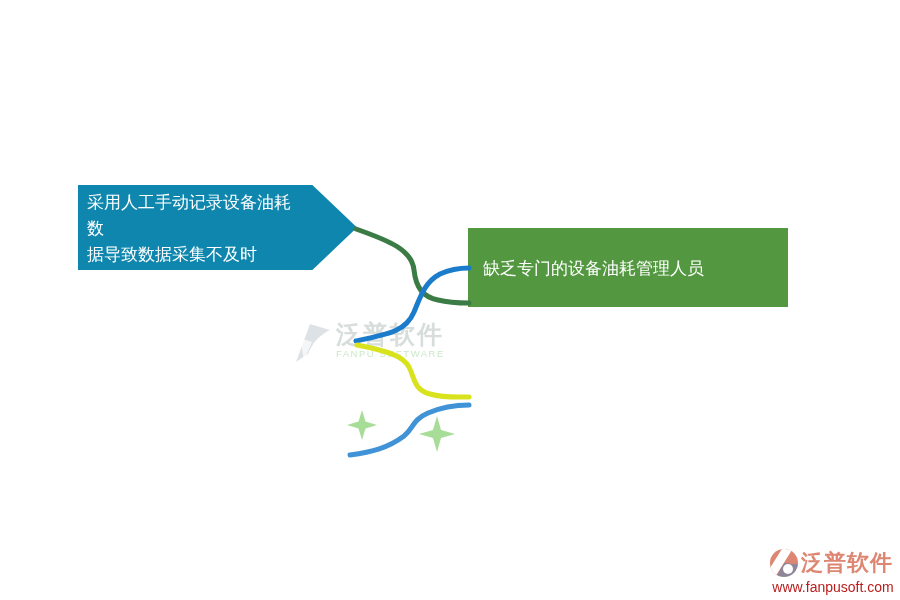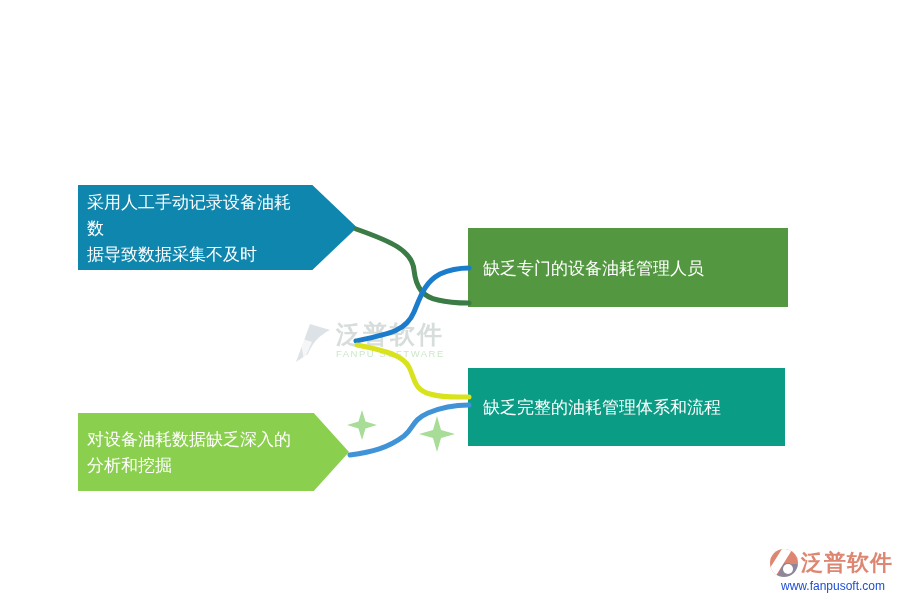--- a/index.html
+++ b/index.html
@@ -74,47 +74,40 @@
   }
   .logo-mark::before{
     content:"";position:absolute;right:5px;bottom:3px;width:10px;height:10px;
     background:#ffffff;border-radius:50%;z-index:1;
   }
   .brand-name{
     font-size:22px;font-weight:bold;color:#dd8672;margin-left:3px;
     letter-spacing:1px;white-space:nowrap;
   }
   .brand-url{
-    font-size:12px;color:#1d4ed8;margin-top:1px;text-align:center;
+    font-size:14px;color:#b91c1c;margin-top:1px;text-align:center;
     font-family:"Liberation Sans",sans-serif;white-space:nowrap;
   }
 </style>
 </head>
 <body>
 
 <div class="stage">
 
   <div class="node node-arrow node-left-0">
     <span>采用人工手动记录设备油耗数
 据导致数据采集不及时</span>
   </div>
 
 
-  <div class="node node-arrow node-left-2">
-    <span>对设备油耗数据缺乏深入的
-分析和挖掘</span>
-  </div>
 
   <div class="node node-right-0">
     <span>缺乏专门的设备油耗管理人员</span>
   </div>
 
-  <div class="node node-right-1">
-    <span>缺乏完整的油耗管理体系和流程</span>
-  </div>
 
   <div class="watermark">
     <svg class="wm-glyph" viewBox="0 0 44 46">
       <path d="M6 44 L20 6 L40 12 C28 18 22 26 18 36 Z" fill="#c3ccd2"></path>
       <path d="M10 20 L22 24 L14 42 Z" fill="#ffffff" opacity="0.7"></path>
     </svg>
     <div class="wm-text">
       <span class="wm-title">泛普软件</span>
       <span class="wm-sub">FANPU SOFTWARE</span>
     </div>

